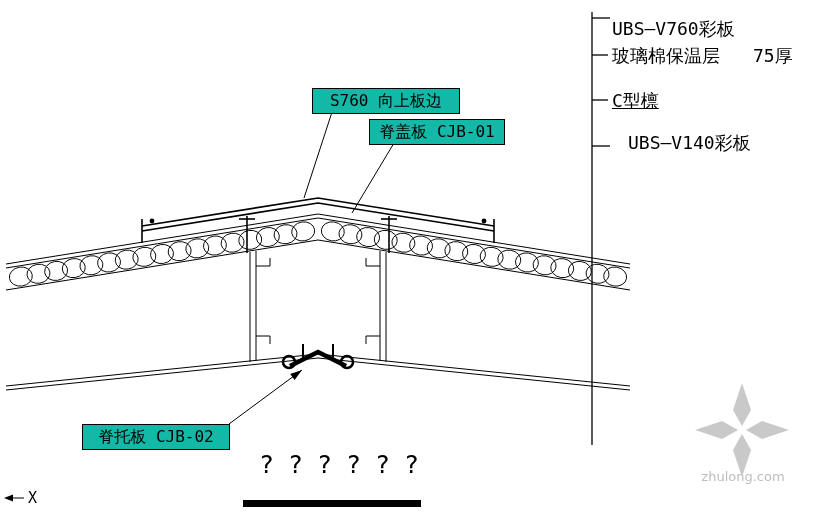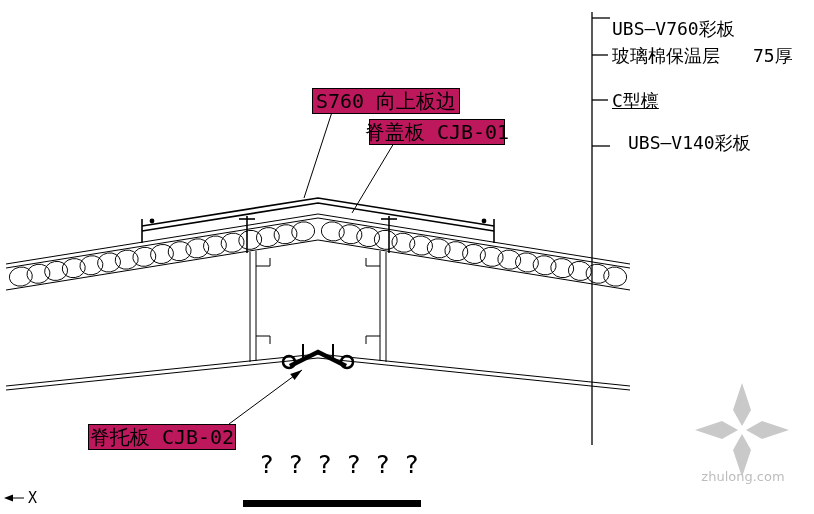--- a/index.html
+++ b/index.html
@@ -4,27 +4,27 @@
 <style>
   html,body{margin:0;padding:0;background:#ffffff;}
   .canvas{
     position:relative;width:814px;height:514px;background:#ffffff;
     overflow:hidden;
     font-family:"DejaVu Sans Mono","Liberation Mono",monospace;
     color:#000;
   }
   .canvas svg{position:absolute;left:0;top:0;}
   .callout-box{
-    position:absolute;border:1px solid #000;background:#be185d;
-    font-size:20px;white-space:nowrap;
+    position:absolute;border:1px solid #000;background:#14b8a6;
+    font-size:16px;white-space:nowrap;
     display:flex;align-items:center;justify-content:center;
   }
   .box-s760{left:312px;top:88px;width:146px;height:24px;}
   .box-cjb01{left:369px;top:119px;width:134px;height:24px;}
-  .box-cjb02{left:88px;top:424px;width:146px;height:24px;}
+  .box-cjb02{left:82px;top:424px;width:146px;height:24px;}
   .legend-row{position:absolute;left:612px;white-space:nowrap;font-size:18px;line-height:22px;}
   .legend-row .value{margin-left:33px;}
   .lr0{top:8px;margin-top:10px;}
   .lr1{top:45px;}
   .lr2{top:90px;text-decoration:underline;}
   .lr3{top:132px;margin-left:16px;}
   .marks{
     position:absolute;left:259px;top:451px;width:160px;
     display:flex;justify-content:space-between;
     font-size:25px;line-height:28px;

